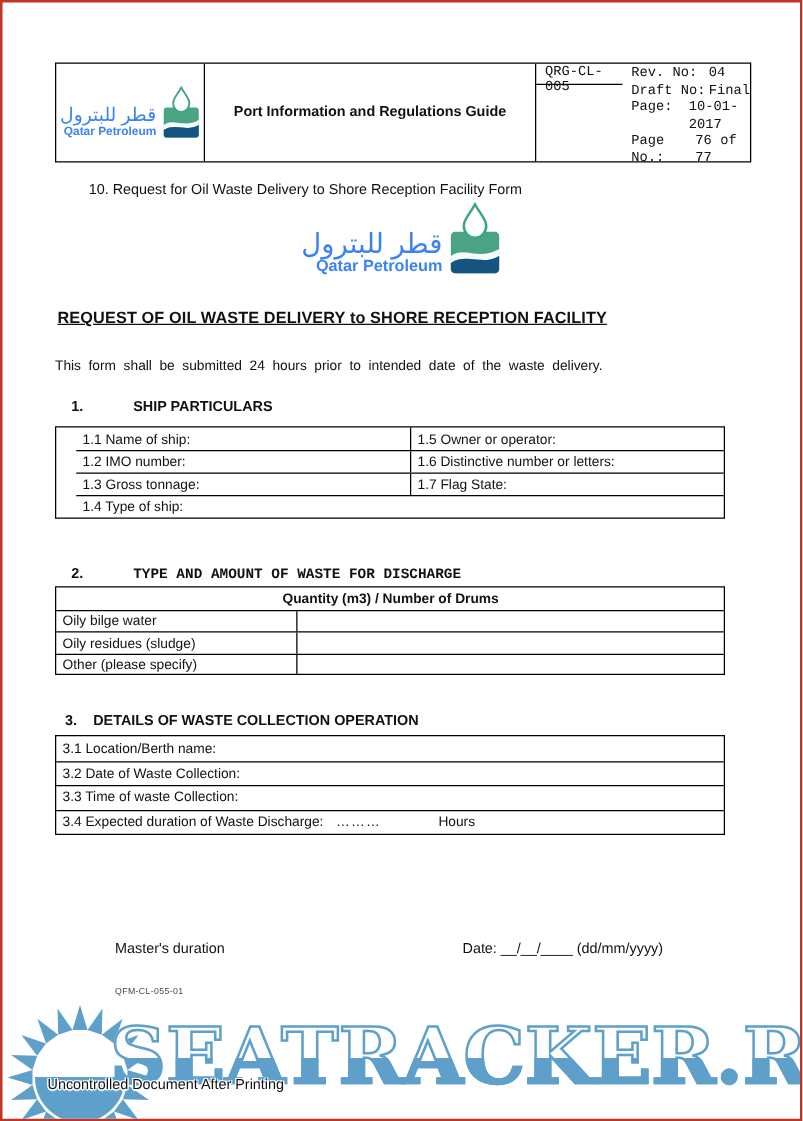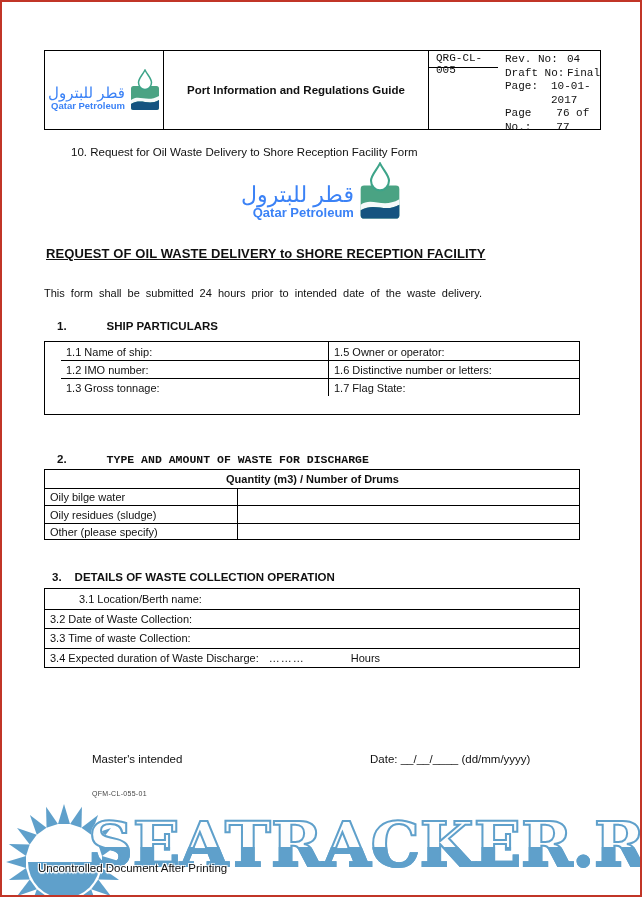--- a/index.html
+++ b/index.html
@@ -62,21 +62,21 @@
 
   .t2 { top:467px; height:71px; }
   .t2 .frow { height:17.5px; }
   .t2 .frow.hdr { font-weight:bold; }
   .t2 .c1 { width:193px; border-right:1px solid #000; }
   .t2 .c2 { flex:1; }
   .t2 .hdr .fcell { justify-content:center; }
 
   .t3 { top:586px; height:80px; display:grid; grid-template-rows:repeat(4,1fr); }
   .t3 .frow3 { border-top:1px solid #000; display:flex; align-items:center; padding-left:5px; }
-  .t3 .frow3:first-child { border-top:none;margin-left:29px; }
+  .t3 .frow3:first-child { border-top:none; }
   .t3 .dots { margin-left:10px; letter-spacing:1px; }
   .t3 .unit { margin-left:46px;text-align:center; }
 
   
   .sig-master { position:absolute; left:90px; top:751px; font-size:11.5px; }
   .sig-date { position:absolute; left:368px; top:751px; font-size:11.5px; }
   .form-code { position:absolute; left:90px; top:788px; font-size:7px; color:#444; letter-spacing:0.3px; }
 
   
   .wm-sun { position:absolute; left:2px; top:800px; width:120px; height:120px; }
@@ -177,20 +177,23 @@
       <div class="fcell c-right">1.5 Owner or operator:</div>
     </div>
     <div class="frow">
       <div class="fcell c-left">1.2 IMO number:</div>
       <div class="fcell c-right">1.6 Distinctive number or letters:</div>
     </div>
     <div class="frow">
       <div class="fcell c-left">1.3 Gross tonnage:</div>
       <div class="fcell c-right">1.7 Flag State:</div>
     </div>
+    <div class="frow full">
+      <div class="fcell c-left">1.4 Type of ship:</div>
+    </div>
   </div>
 
   <div class="sec-head sec2-head">
     <span>2.</span>
     <span class="t">TYPE AND AMOUNT OF WASTE FOR DISCHARGE</span>
   </div>
   <div class="ftable t2">
     <div class="frow hdr">
       <div class="fcell c2">Quantity (m3) / Number of Drums</div>
     </div>
@@ -216,21 +219,21 @@
     <div class="frow3">3.1 Location/Berth name:</div>
     <div class="frow3">3.2 Date of Waste Collection:</div>
     <div class="frow3">3.3 Time of waste Collection:</div>
     <div class="frow3">
       <span>3.4 Expected duration of Waste Discharge:</span>
       <span class="dots">………</span>
       <span class="unit">Hours</span>
     </div>
   </div>
 
-  <div class="sig-master">Master's intended</div>
+  <div class="sig-master">Master's duration</div>
   <div class="sig-date">Date: __/__/____ (dd/mm/yyyy)</div>
   <div class="form-code">QFM-CL-055-01</div>
 
   <svg class="wm-sun" viewBox="0 0 120 120">
     <g>
       <use href="#sun-ray" transform="rotate(0 60 60)"></use>
         <use href="#sun-ray" transform="rotate(18 60 60)"></use>
       <use href="#sun-ray" transform="rotate(36 60 60)"></use>
         <use href="#sun-ray" transform="rotate(54 60 60)"></use>
       <use href="#sun-ray" transform="rotate(72 60 60)"></use>

